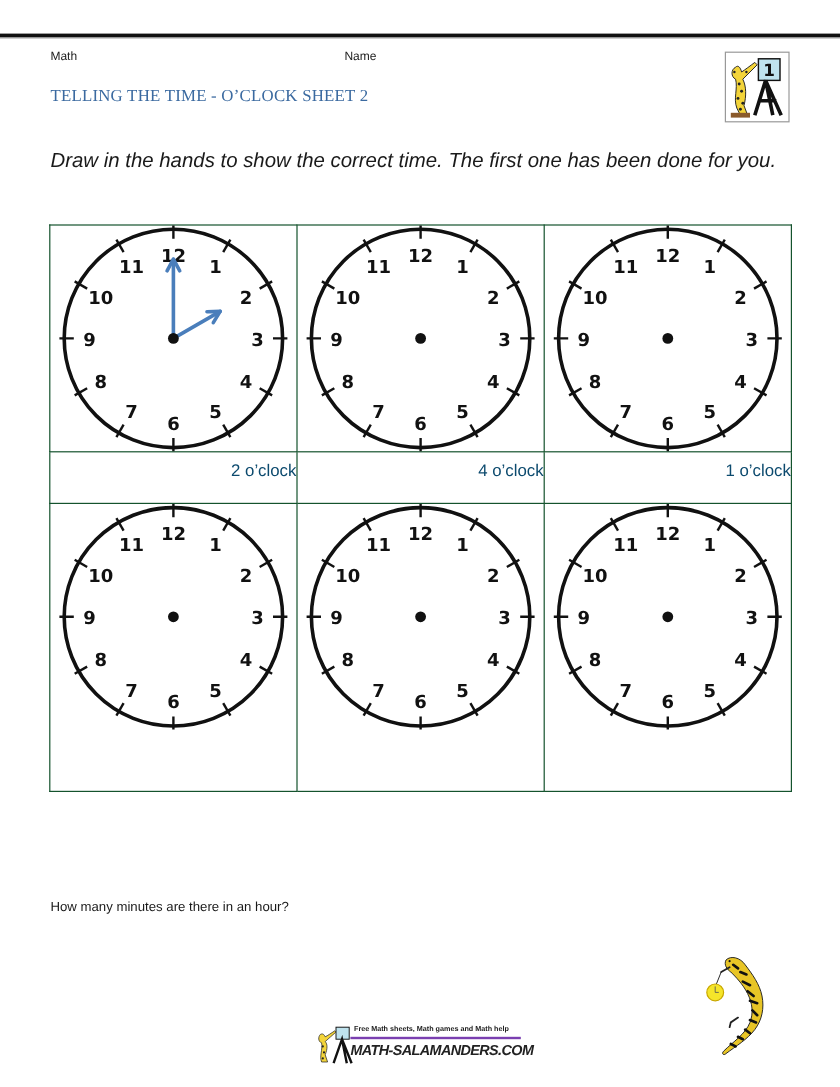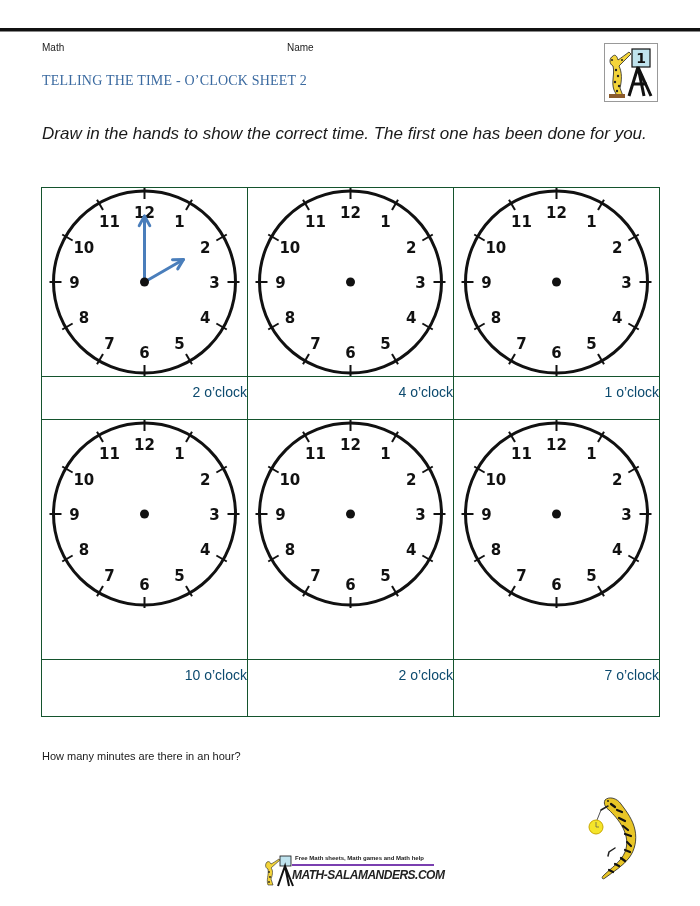--- a/index.html
+++ b/index.html
@@ -271,31 +271,20 @@
             <line x1="19.5" y1="94.00000000000001" x2="7.5" y2="94.00000000000001" stroke="#111" stroke-width="2"></line>
             <text x="32.5" y="100.00000000000001" text-anchor="middle" font-size="15" font-weight="bold" font-family="DejaVu Sans, sans-serif" fill="#111">9</text>
             <line x1="30.6198914858916" y1="52.49999999999999" x2="20.227586640478336" y2="46.49999999999999" stroke="#111" stroke-width="2"></line>
             <text x="41.8782217350893" y="65" text-anchor="middle" font-size="15" font-weight="bold" font-family="DejaVu Sans, sans-serif" fill="#111">10</text>
             <line x1="60.999999999999964" y1="22.119891485891614" x2="54.99999999999996" y2="11.72758664047835" stroke="#111" stroke-width="2"></line>
             <text x="67.49999999999997" y="39.37822173508931" text-anchor="middle" font-size="15" font-weight="bold" font-family="DejaVu Sans, sans-serif" fill="#111">11</text>
             <circle cx="102.5" cy="94" r="4.5" fill="#111"></circle>
           </svg>
     </td>
   </tr>
-  <tr class="row2-label">
-    <td>
-          <span class="clock-label">10 o’clock</span>
-        </td>
-    <td>
-          <span class="clock-label">2 o’clock</span>
-        </td>
-    <td>
-          <span class="clock-label">7 o’clock</span>
-        </td>
-  </tr>
 </tbody>
   </table>
 
 <div class="question">How many minutes are there in an hour?</div>
 
 <div class="footer-logo">
   <svg width="34" height="34" viewBox="0 0 34 34" style="position:absolute;left:0;top:0">
     <rect x="18" y="2" width="11" height="10" fill="#bfe3ee" stroke="#111" stroke-width="0.8"></rect>
     <path d="M16 32 L23 12 L27 32 M23 12 L31 32" stroke="#111" stroke-width="2" fill="none"></path>
     <path d="M5 8 C3 10 3 14 6 15 C7 21 4 26 6 31 L11 31 L9 25 C11 20 11 16 9 14 C12 11 15 9 18 6 L17 5 C14 7 11 9 9 10 C8 8 7 7 5 8 Z" fill="#f3d43a" stroke="#222" stroke-width="0.6"></path>

